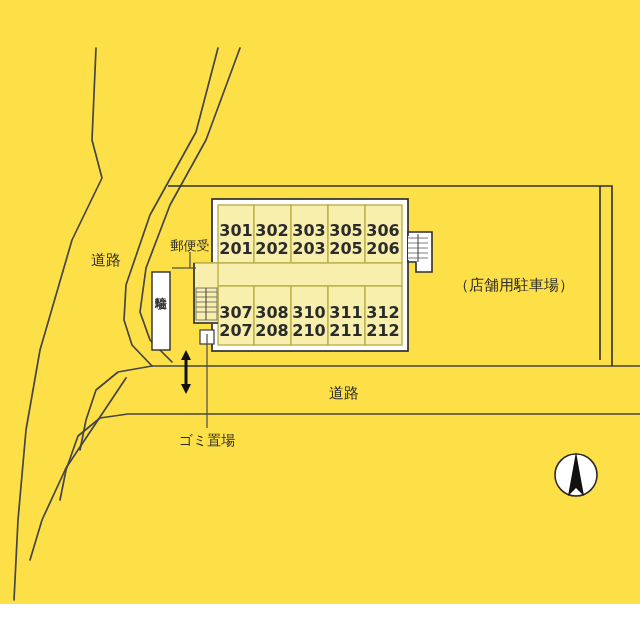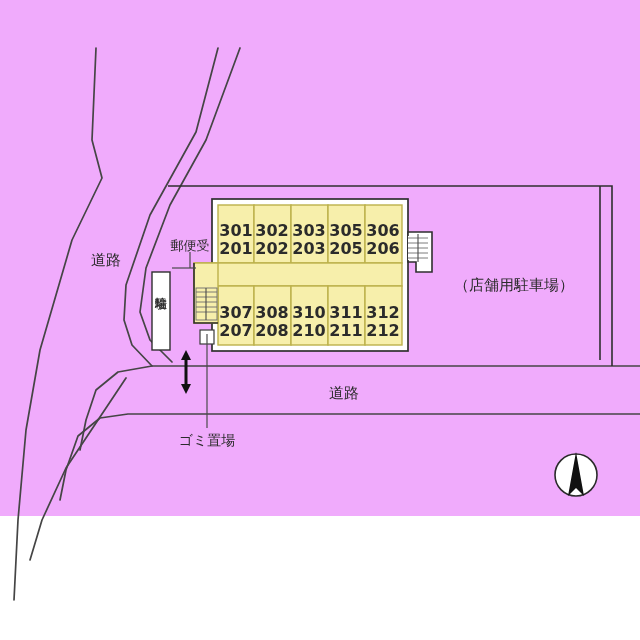--- a/index.html
+++ b/index.html
@@ -1,18 +1,18 @@
 <!DOCTYPE html>
 <html><head>
 <meta charset="utf-8">
 <style>
   html,body{margin:0;padding:0;background:#ffffff;}
   body{width:640px;height:640px;overflow:hidden;
        font-family:"DejaVu Sans","Liberation Sans",sans-serif;}
-  #stage{position:relative;width:640px;height:516px;background:#f0abfc;}
+  #stage{position:relative;width:640px;height:604px;background:#fde047;}
   svg{display:block;}
 </style>
 </head>
 <body>
 
 <div id="stage">
 <svg width="640" height="640" viewBox="0 0 640 640">
 
   <g fill="none" stroke="#454545" stroke-width="1.7" stroke-linecap="round" stroke-linejoin="round">
 

